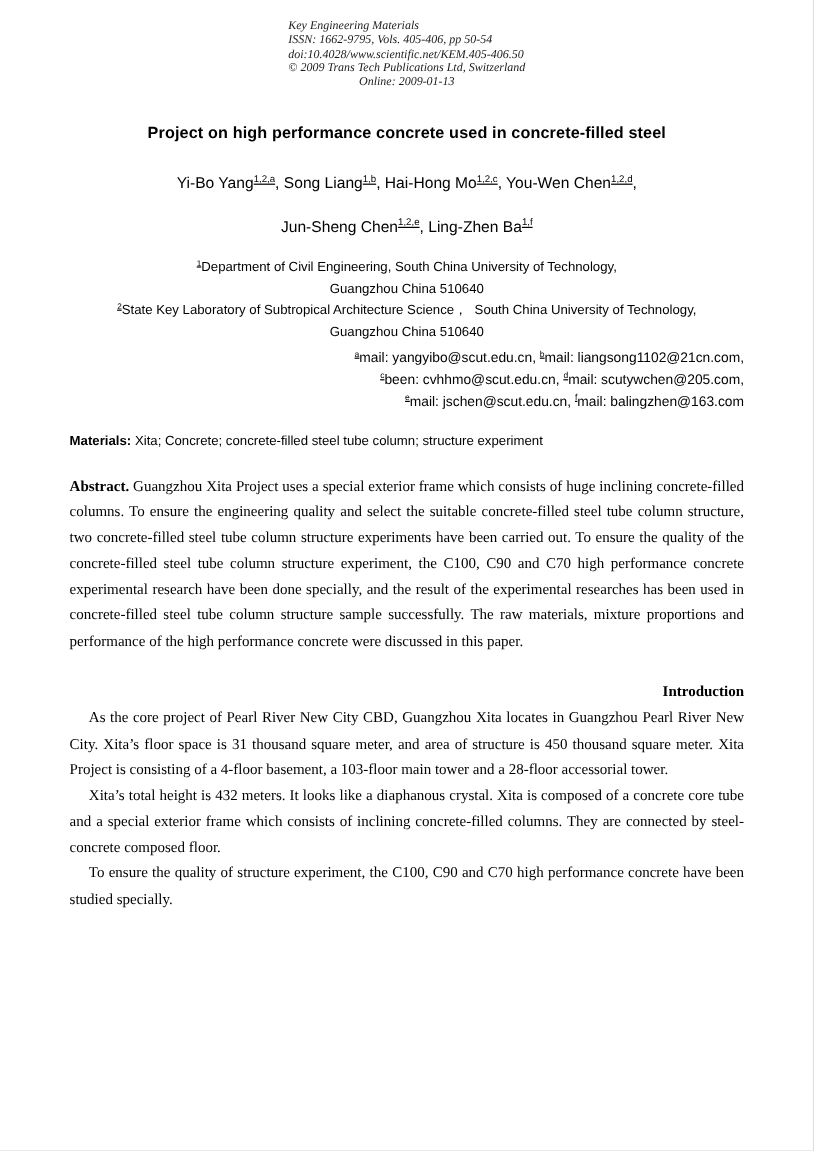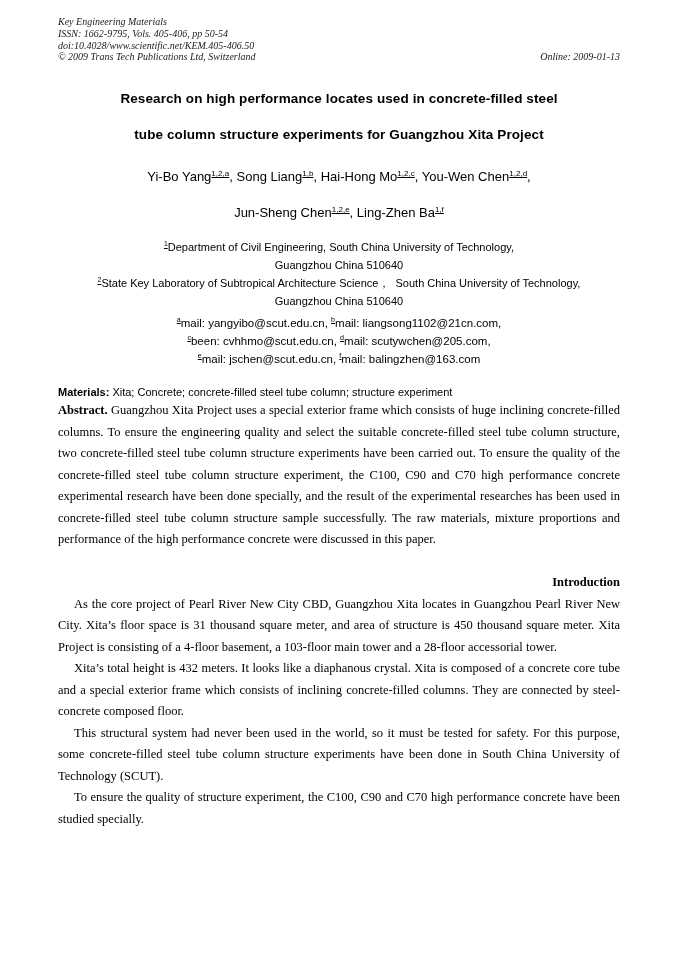--- a/index.html
+++ b/index.html
@@ -9,23 +9,24 @@
     margin:0 auto;
     background:#ffffff;
     outline:1px solid #9a9a9a;
     box-sizing:border-box;
     padding:16px 58px 0 58px;
     color:#000;
     overflow:hidden;
   }
   
   .hdr{
-    display:flex;justify-content:space-between;align-items:flex-end;
+    display:flex;justify-content:space-between;align-items:center;
     font:italic 10px/1.18 "Liberation Serif", serif;
     color:#1a1a1a;
+    flex-direction:column;
   }
   .hdr-left div{white-space:nowrap;}
   .doi-link{color:#1a1a1a;text-decoration:none;font-style:italic;}
   .hdr-right{white-space:nowrap;}
   
   .title{
     margin:18px 0 0 0;
     font:bold 13.5px "Liberation Sans", sans-serif;
     text-align:center;
     letter-spacing:0.1px;
@@ -41,35 +42,35 @@
   sup{font-size:0.62em;line-height:0;text-decoration:underline;}
   
   .affils{
     margin-top:7px;
     font:11px/18px "Liberation Sans", sans-serif;
     text-align:center;
   }
   .emails{
     margin-top:4px;
     font:11.5px/18px "Liberation Sans", sans-serif;
-    text-align:center;
+    text-align:right;
   }
   
   .keywords{
     margin:16px 0 0 0;
     font:11px/16px "Liberation Sans", sans-serif;
   }
   .keywords b{font-weight:bold;}
   
   .abstract, .body-par{
     margin:0;
     font:12.5px/21.5px "Liberation Serif", serif;
     text-align:justify;
   }
-  .abstract{}
+  .abstract{margin-top:19px;}
   .abstract b{font-weight:bold;}
   .section-heading{
     margin:22px 0 0 0;
     font:bold 12.5px/18px "Liberation Serif", serif;
     text-align:right;
   }
   .body-par{text-indent:16px;}
   .first-par{margin-top:3px;}
 </style>
 </head>
@@ -81,22 +82,21 @@
     <div class="hdr-left">
       <div>Key Engineering Materials</div>
       <div>ISSN: 1662-9795, Vols. 405-406, pp 50-54</div>
       <div><span>doi:</span><a href="#" class="doi-link">10.4028/www.scientific.net/KEM.405-406.50</a></div>
       <div>© 2009 Trans Tech Publications Ltd, Switzerland</div>
     </div>
     <div class="hdr-right">Online: 2009-01-13</div>
   </header>
 
   <h1 class="title">
-    <span class="tl">Research on high performance locates used in concrete-filled steel</span>
-    <span class="tl">tube column structure experiments for Guangzhou Xita Project</span>
+    <span class="tl">Project on high performance concrete used in concrete-filled steel</span>
   </h1>
 
   <div class="authors">
     <div class="a-line">
       <span><span>Yi-Bo Yang</span><sup>1,2,a</sup><span>, </span></span><span><span>Song Liang</span><sup>1,b</sup><span>, </span></span><span><span>Hai-Hong Mo</span><sup>1,2,c</sup><span>, </span></span><span><span>You-Wen Chen</span><sup>1,2,d</sup><span>,</span></span>
     </div>
     <div class="a-line">
       <span><span>Jun-Sheng Chen</span><sup>1,2,e</sup><span>, </span></span><span><span>Ling-Zhen Ba</span><sup>1,f</sup><span></span></span>
     </div>
   </div>
@@ -115,16 +115,15 @@
   </div>
 
   <p class="keywords"><b>Materials:</b><span> Xita; Concrete; concrete-filled steel tube column; structure experiment</span></p>
 
   <p class="abstract"><b>Abstract.</b><span> Guangzhou Xita Project uses a special exterior frame which consists of huge inclining concrete-filled columns. To ensure the engineering quality and select the suitable concrete-filled steel tube column structure, two concrete-filled steel tube column structure experiments have been carried out. To ensure the quality of the concrete-filled steel tube column structure experiment, the C100, C90 and C70 high performance concrete experimental research have been done specially, and the result of the experimental researches has been used in concrete-filled steel tube column structure sample successfully. The raw materials, mixture proportions and performance of the high performance concrete were discussed in this paper.</span></p>
 
   <h2 class="section-heading">Introduction</h2>
 
   <p class="body-par first-par">As the core project of Pearl River New City CBD, Guangzhou Xita locates in Guangzhou Pearl River New City. Xita’s floor space is 31 thousand square meter, and area of structure is 450 thousand square meter. Xita Project is consisting of a 4-floor basement, a 103-floor main tower and a 28-floor accessorial tower.</p>
   <p class="body-par">Xita’s total height is 432 meters. It looks like a diaphanous crystal. Xita is composed of a concrete core tube and a special exterior frame which consists of inclining concrete-filled columns. They are connected by steel-concrete composed floor.</p>
-  <p class="body-par">This structural system had never been used in the world, so it must be tested for safety. For this purpose, some concrete-filled steel tube column structure experiments have been done in South China University of Technology (SCUT).</p>
   <p class="body-par">To ensure the quality of structure experiment, the C100, C90 and C70 high performance concrete have been studied specially.</p>
 
 </div>
 
 </body></html>

